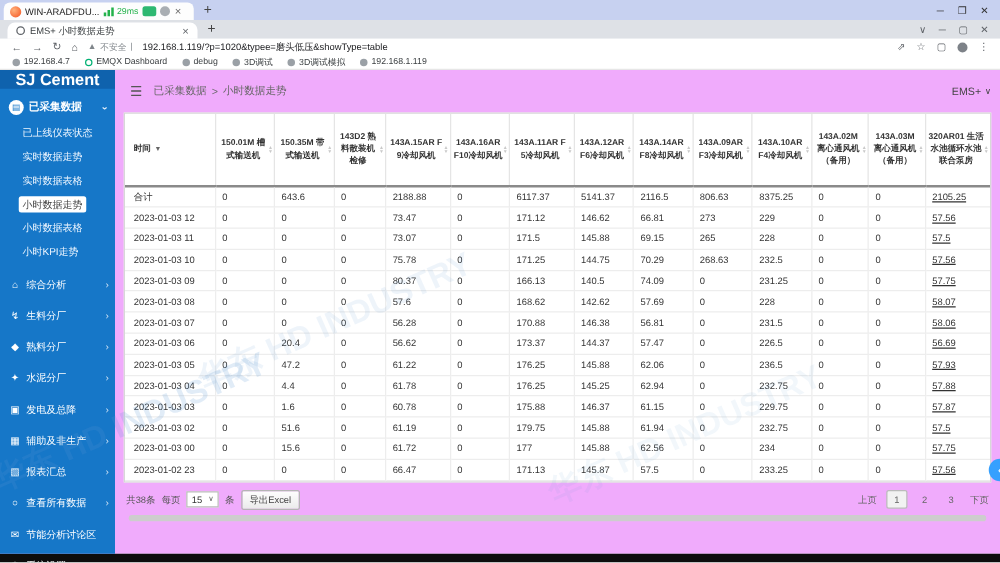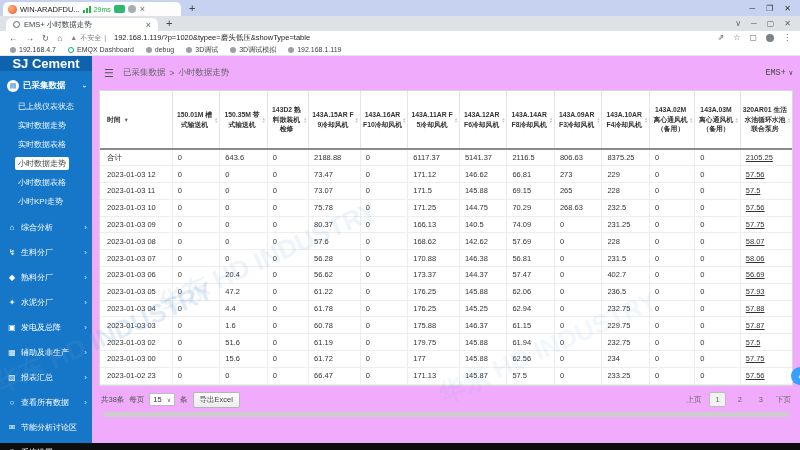--- a/index.html
+++ b/index.html
@@ -1,20 +1,20 @@
 <!DOCTYPE html>
 <html><head>
 <meta charset="utf-8">
 <style>
   * { box-sizing: border-box; margin: 0; padding: 0; }
   html,body { width:800px; height:450px; overflow:hidden; font-family:"Liberation Sans","DejaVu Sans",sans-serif; background:#fff; position:relative; }
 
   
   .remote-bar{position:absolute;top:0;left:0;right:0;height:16px;background:#c7d1f0;display:flex;align-items:flex-end;}
-  .r-tab{height:14px;width:178px;background:#fdfdfd;border-radius:5px 5px 0 0;display:flex;align-items:center;gap:3px;padding:0 5px;margin-left:3px;font-size:8px;color:#333;}
+  .r-tab{height:14px;width:152px;background:#fdfdfd;border-radius:5px 5px 0 0;display:flex;align-items:center;gap:3px;padding:0 5px;margin-left:3px;font-size:8px;color:#333;}
   .r-logo{width:9px;height:9px;border-radius:50%;background:radial-gradient(circle at 35% 35%,#ffb27d,#f4511e);flex:none;}
   .r-title{white-space:nowrap;overflow:hidden;font-size:7.5px;color:#222;}
   .sig{display:flex;align-items:flex-end;gap:1px;height:7px;flex:none;}
   .sig i{width:2px;background:#23b24b;display:block;}
   .sig i:nth-child(1){height:3px}.sig i:nth-child(2){height:5px}.sig i:nth-child(3){height:7px}
   .lat{color:#23b24b;font-size:7px;flex:none;}
   .badge-green{width:11px;height:8px;background:#2eb872;border-radius:2px;flex:none;}
   .badge-gray{width:8px;height:8px;background:#9aa0a6;border-radius:50%;opacity:.85;flex:none;}
   .r-x{color:#666;font-size:9px;margin-left:1px;}
   .bar-plus{margin-left:8px;color:#444;font-size:11px;align-self:center;line-height:1;}
@@ -58,21 +58,21 @@
   .m-label{overflow:hidden;}
   .m-arrow{margin-left:auto;font-size:8px;color:#d7e7f7;}
 
   
   .main{flex:1;display:flex;flex-direction:column;padding:0 7px;position:relative;min-width:0;}
   .topbar{height:34px;display:flex;align-items:center;gap:9px;color:#555;flex:none;}
   .burger{font-size:11px;color:#555;padding-left:5px;}
   .crumb{display:flex;gap:4px;align-items:center;font-size:8.5px;color:#666;}
   .top-right{margin-left:auto;display:flex;align-items:center;gap:9px;}
   .range-box{border:1px solid #ddd;background:#fafafa;color:#888;font-size:7.5px;padding:3px 8px;border-radius:2px;}
-  .user-menu{font-size:8.5px;color:#444;display:flex;gap:3px;align-items:center;font-family:Liberation Mono, monospace;}
+  .user-menu{font-size:8.5px;color:#444;display:flex;gap:3px;align-items:center;}
 
   .tablebox{background:#fff;border:1px solid #d8d8d8;flex:none;}
   table{width:100%;border-collapse:collapse;table-layout:fixed;}
   th{font-size:6.8px;color:#333;font-weight:bold;border-right:1px solid #e5e5e5;border-bottom:2px solid #8a8a8a;padding:2px 5px 2px 2px;height:58px;vertical-align:middle;text-align:center;line-height:1.4;position:relative;word-break:break-all;}
   th:last-child{border-right:none;}
   th .sort{position:absolute;right:1px;top:50%;transform:translateY(-50%);display:flex;flex-direction:column;color:#c9c9c9;font-size:4px;line-height:3.5px;}
   th .caret-solid{color:#666;font-size:5.5px;margin-left:3px;}
   th.time-th{text-align:left;padding-left:7px;}
   td{font-size:7.5px;color:#333;border-right:1px solid #ededed;border-bottom:1px solid #ededed;padding:0 0 0 5px;height:16.8px;white-space:nowrap;overflow:hidden;background:#fff;}
   td:last-child{border-right:none;text-decoration:underline;}
@@ -459,21 +459,21 @@
               <td class="time">2023-01-03 06</td>
               <td>0</td>
               <td>20.4</td>
               <td>0</td>
               <td>56.62</td>
               <td>0</td>
               <td>173.37</td>
               <td>144.37</td>
               <td>57.47</td>
               <td>0</td>
-              <td>402.7</td>
+              <td>226.5</td>
               <td>0</td>
               <td>0</td>
               <td>56.69</td>
             </tr>
             <tr>
               <td class="time">2023-01-03 05</td>
               <td>0</td>
               <td>47.2</td>
               <td>0</td>
               <td>61.22</td>

